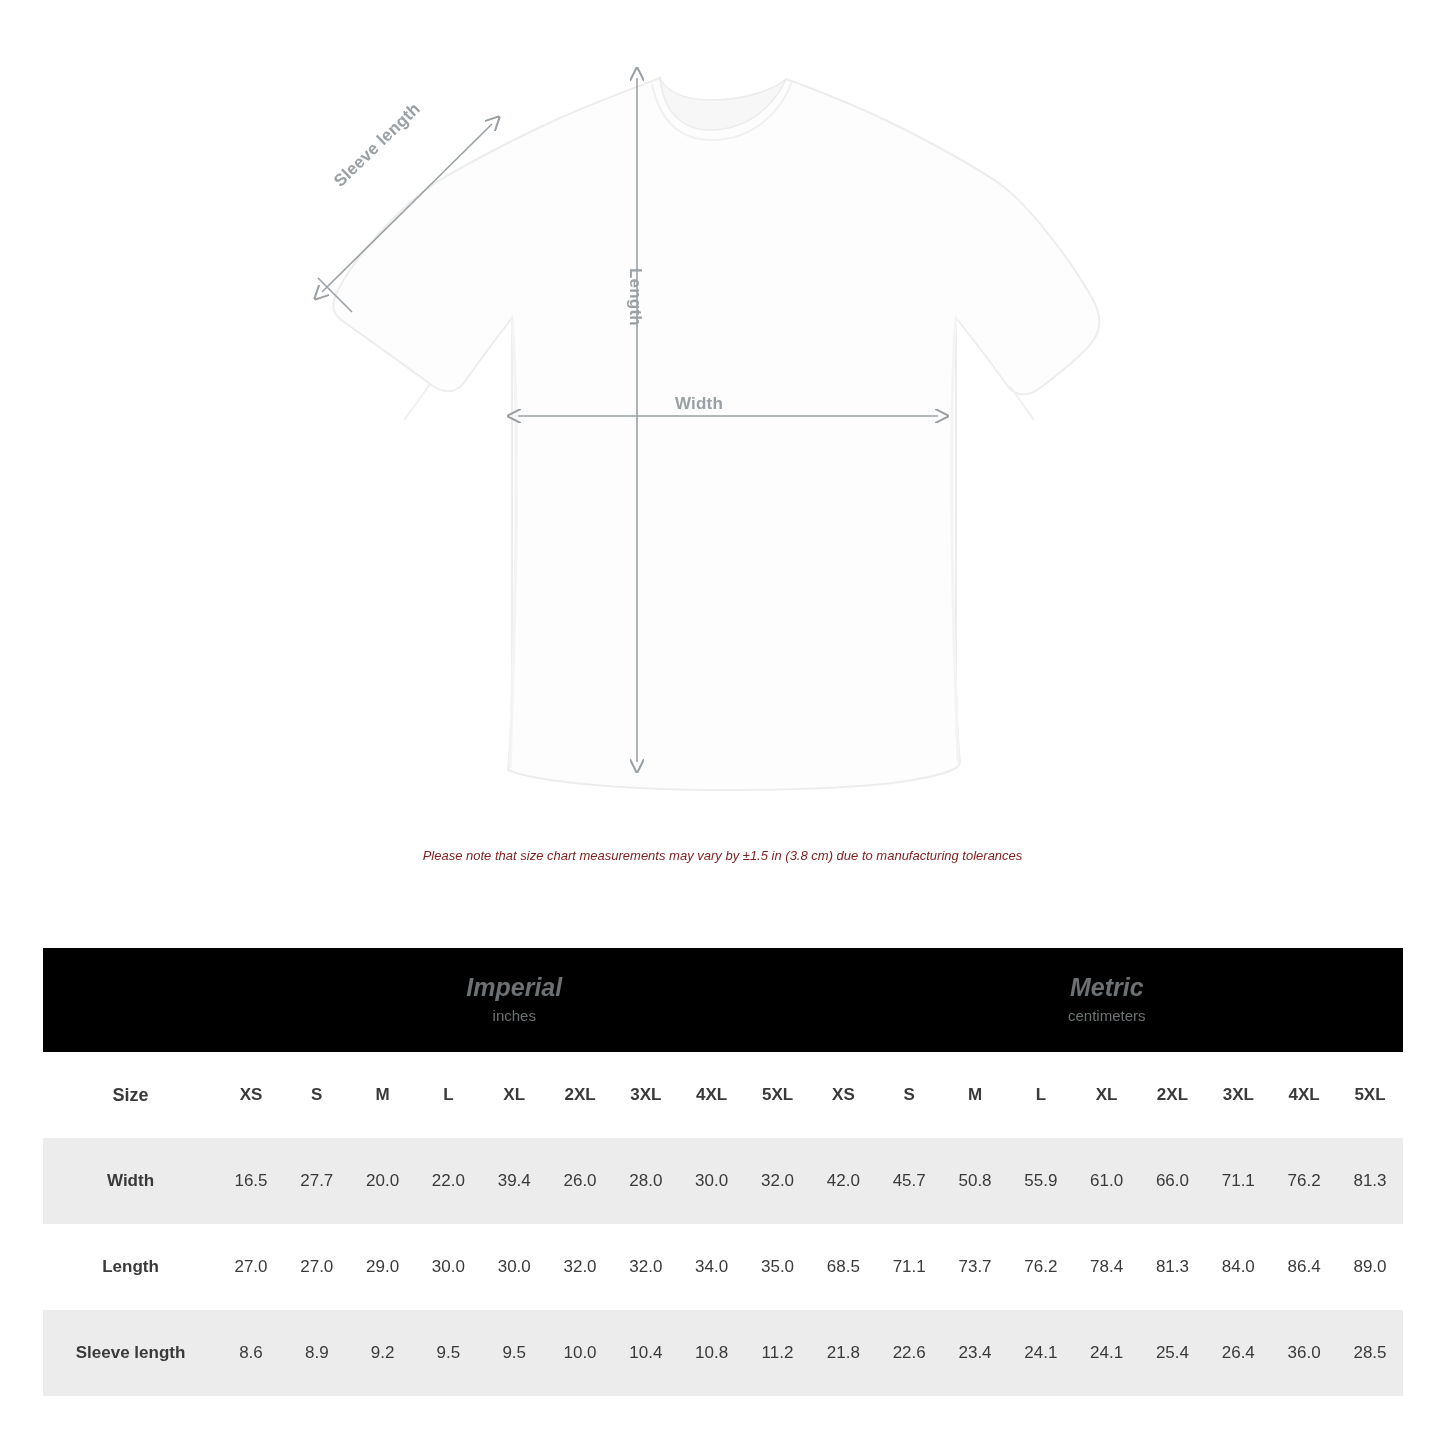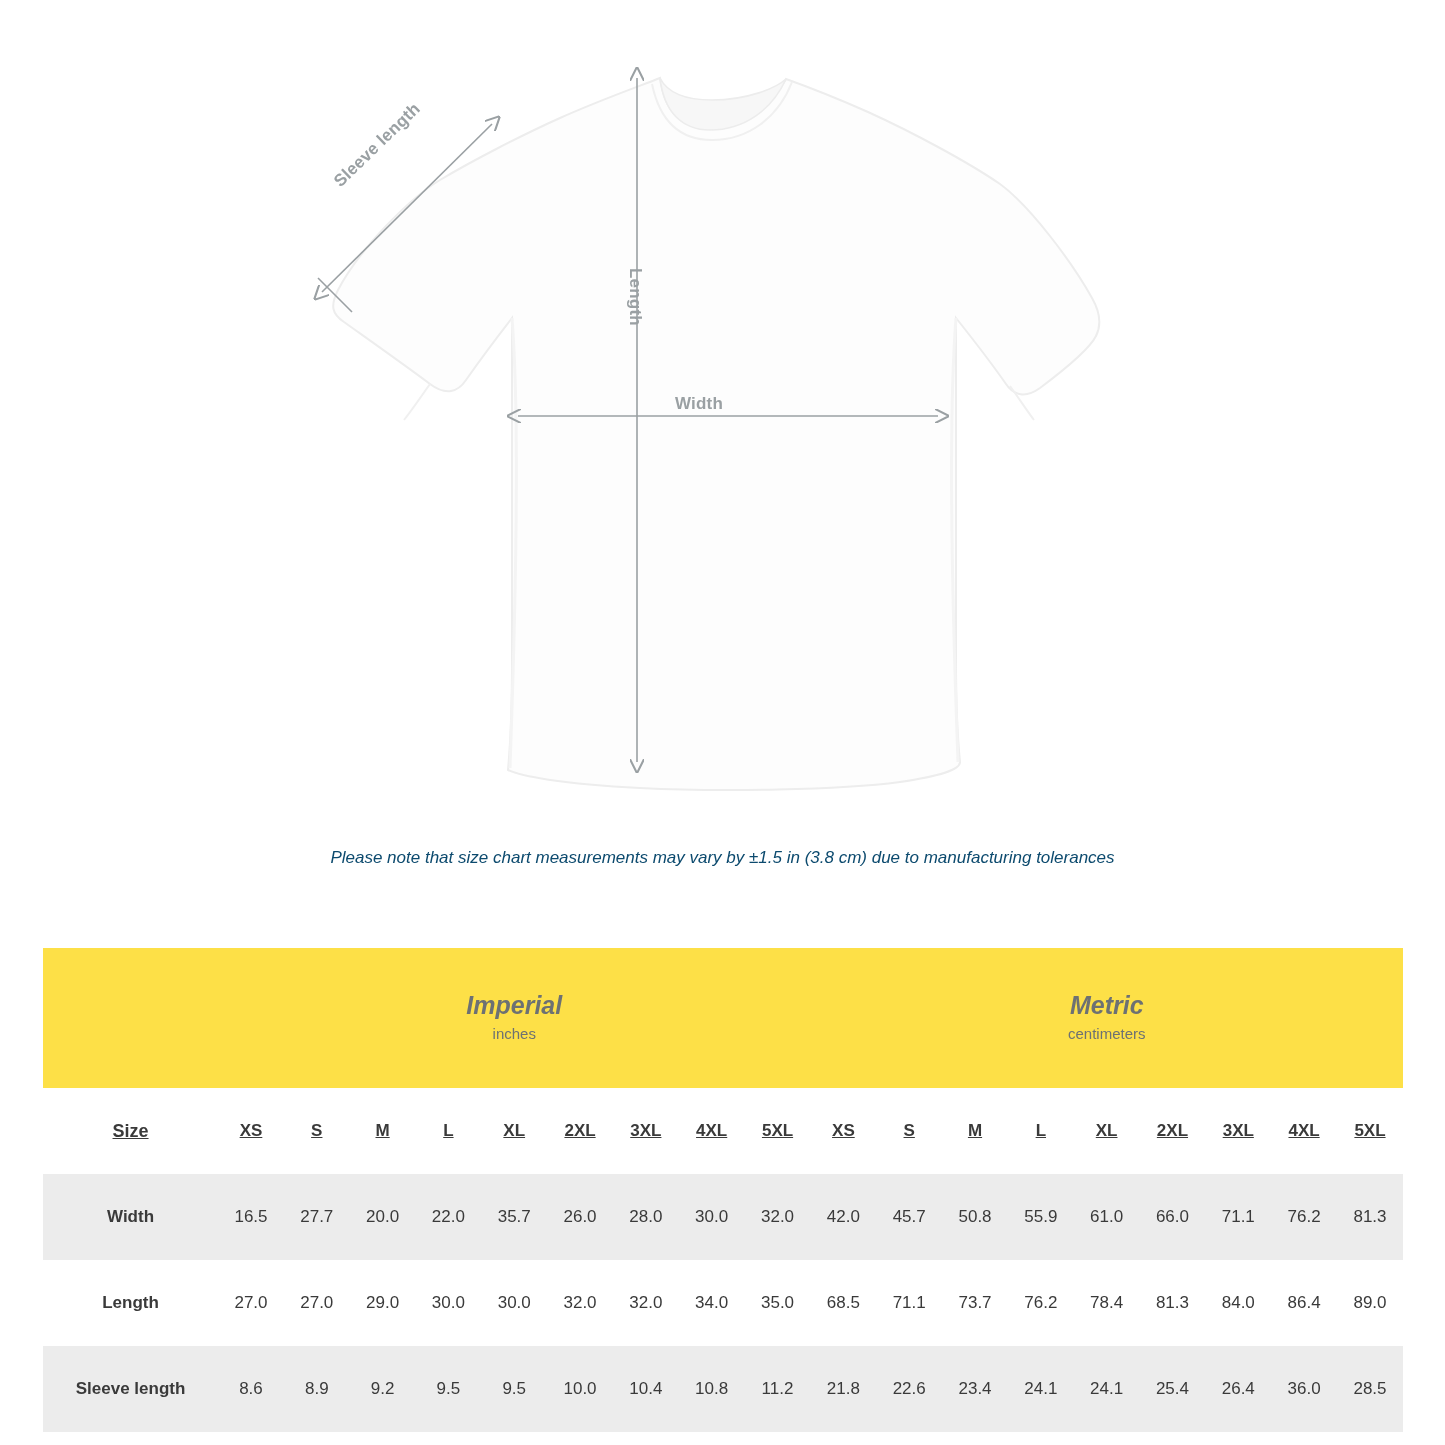--- a/index.html
+++ b/index.html
@@ -62,23 +62,23 @@
     text-align: center;
     margin-top: 18px;
   }
   .chart-title {
     font-size: 30px;
     font-weight: bold;
     color: #2b2b2b;
     margin: 0;
   }
   .chart-note {
-    font-size: 17px;
+    font-size: 13px;
     font-style: italic;
-    color: #0c4a6e;
+    color: #7f1d1d;
     margin: 14px 0 0 0;
   }
 
   
   .table-wrap {
     position: absolute;
     left: 43px;
     top: 948px;
     width: 1360px;
   }
@@ -88,22 +88,22 @@
     table-layout: fixed;
   }
   table.sizes td {
     text-align: center;
     vertical-align: middle;
     font-size: 17px;
     color: #3a3a3a;
   }
   
   .unit-row td {
-    background: #fde047;
-    height: 140px;
+    background: #000000;
+    height: 104px;
     padding: 0;
   }
   .unit-name {
     font-size: 25px;
     font-style: italic;
     font-weight: bold;
     color: #6d7173;
     line-height: 1.25;
   }
   .unit-sub {
@@ -111,21 +111,20 @@
     color: #6d7173;
     line-height: 1.6;
   }
   
   .size-row td {
     background: #ffffff;
     height: 84px;
     font-weight: bold;
     color: #3a3a3a;
     font-size: 18px;
-    text-decoration: underline;
   }
   .size-row td.rowhead {
     font-size: 18px;
   }
   .data-row td {
     height: 84px;
   }
   .data-row.shade td {
     background: #ececec;
   }
@@ -267,21 +266,21 @@
           <td>4XL</td>
           <td>5XL</td>
         </tr>
 
         <tr class="data-row shade">
           <td class="rowhead">Width</td>
           <td>16.5</td>
           <td>27.7</td>
           <td>20.0</td>
           <td>22.0</td>
-          <td>35.7</td>
+          <td>39.4</td>
           <td>26.0</td>
           <td>28.0</td>
           <td>30.0</td>
           <td>32.0</td>
           <td>42.0</td>
           <td>45.7</td>
           <td>50.8</td>
           <td>55.9</td>
           <td>61.0</td>
           <td>66.0</td>

